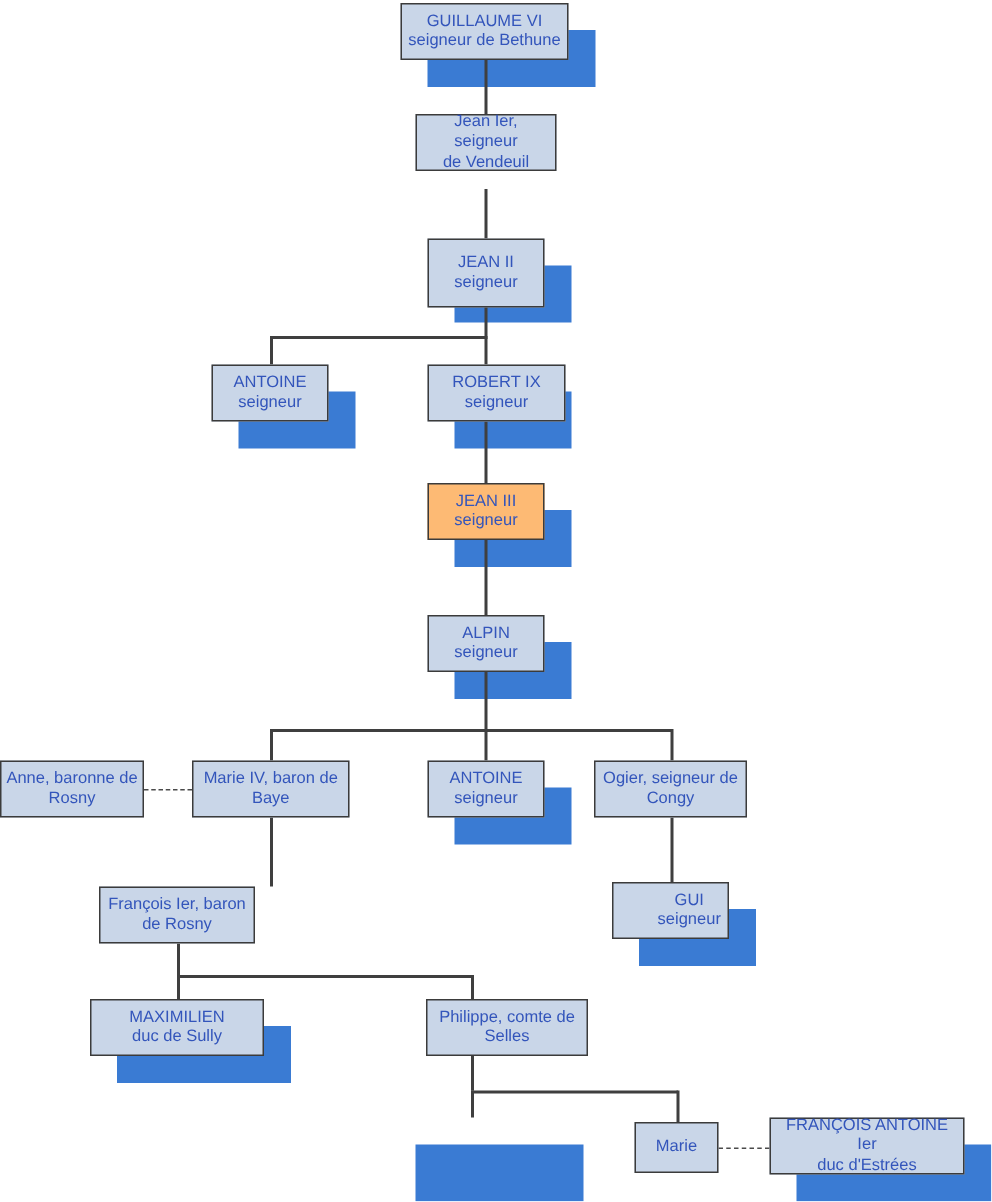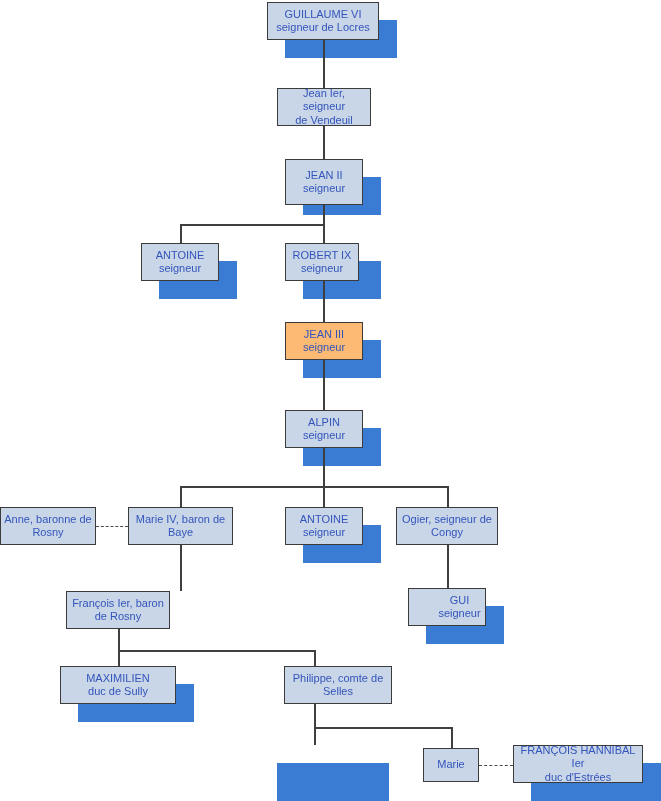--- a/index.html
+++ b/index.html
@@ -91,35 +91,35 @@
     <div class="conn v" style="background: rgb(63, 63, 63); left: 118px; top: 650px; height: 16px;"></div>
     <div class="conn v" style="background: rgb(63, 63, 63); left: 314px; top: 650px; height: 16px;"></div>
     <div class="conn v" style="background: rgb(63, 63, 63); left: 314px; top: 704px; height: 23px;"></div>
     <div class="conn h" style="background: rgb(63, 63, 63); left: 314px; top: 727px; width: 138px;"></div>
     <div class="conn v" style="background: rgb(63, 63, 63); left: 314px; top: 727px; height: 18px;"></div>
     <div class="conn v" style="background: rgb(63, 63, 63); left: 451px; top: 727px; height: 21px;"></div>
     <div class="dashed" style="left: 96px; top: 526px; width: 32px;"></div>
     <div class="dashed" style="left: 479px; top: 765px; width: 34px;"></div>
     <div class="node" style="left: 267px; top: 2px; width: 112px; height: 38px; background: rgb(201, 214, 232); border-color: rgb(59, 59, 59); color: rgb(51, 85, 187);">
       <span class="label">GUILLAUME VI
-seigneur de Locres</span>
+seigneur de Bethune</span>
     </div>
-    <div class="node" style="left: 277px; top: 88px; width: 94px; height: 38px; background: rgb(201, 214, 232); border-color: rgb(59, 59, 59); color: rgb(51, 85, 187);">
+    <div class="node" style="left: 277px; top: 76px; width: 94px; height: 38px; background: rgb(201, 214, 232); border-color: rgb(59, 59, 59); color: rgb(51, 85, 187);">
       <span class="label">Jean Ier, seigneur
 de Vendeuil</span>
     </div>
     <div class="node" style="left: 285px; top: 159px; width: 78px; height: 46px; background: rgb(201, 214, 232); border-color: rgb(59, 59, 59); color: rgb(51, 85, 187);">
       <span class="label">JEAN II
 seigneur</span>
     </div>
     <div class="node" style="left: 141px; top: 243px; width: 78px; height: 38px; background: rgb(201, 214, 232); border-color: rgb(59, 59, 59); color: rgb(51, 85, 187);">
       <span class="label">ANTOINE
 seigneur</span>
     </div>
-    <div class="node" style="left: 285px; top: 243px; width: 74px; height: 38px; background: rgb(201, 214, 232); border-color: rgb(59, 59, 59); color: rgb(51, 85, 187);">
+    <div class="node" style="left: 285px; top: 243px; width: 92px; height: 38px; background: rgb(201, 214, 232); border-color: rgb(59, 59, 59); color: rgb(51, 85, 187);">
       <span class="label">ROBERT IX
 seigneur</span>
     </div>
     <div class="node" style="left: 285px; top: 322px; width: 78px; height: 38px; background: #fdba74; border-color: rgb(59, 59, 59); color: rgb(51, 85, 187);">
       <span class="label">JEAN III
 seigneur</span>
     </div>
     <div class="node" style="left: 285px; top: 410px; width: 78px; height: 38px; background: rgb(201, 214, 232); border-color: rgb(59, 59, 59); color: rgb(51, 85, 187);">
       <span class="label">ALPIN
 seigneur</span>
@@ -153,16 +153,16 @@
 de Rosny</span>
     </div>
     <div class="node" style="left: 260px; top: 666px; width: 108px; height: 38px; background: rgb(201, 214, 232); border-color: rgb(59, 59, 59); color: rgb(51, 85, 187); margin-left: 24px;">
       <span class="label">Philippe, comte de
 Selles</span>
     </div>
     <div class="node" style="left: 423px; top: 748px; width: 56px; height: 34px; background: rgb(201, 214, 232); border-color: rgb(59, 59, 59); color: rgb(51, 85, 187);">
       <span class="label">Marie</span>
     </div>
     <div class="node" style="left: 513px; top: 745px; width: 130px; height: 38px; background: rgb(201, 214, 232); border-color: rgb(59, 59, 59); color: rgb(51, 85, 187);">
-      <span class="label">FRANÇOIS HANNIBAL Ier
+      <span class="label">FRANÇOIS ANTOINE Ier
 duc d'Estrées</span>
     </div>
   </div>
 
 </body></html>

